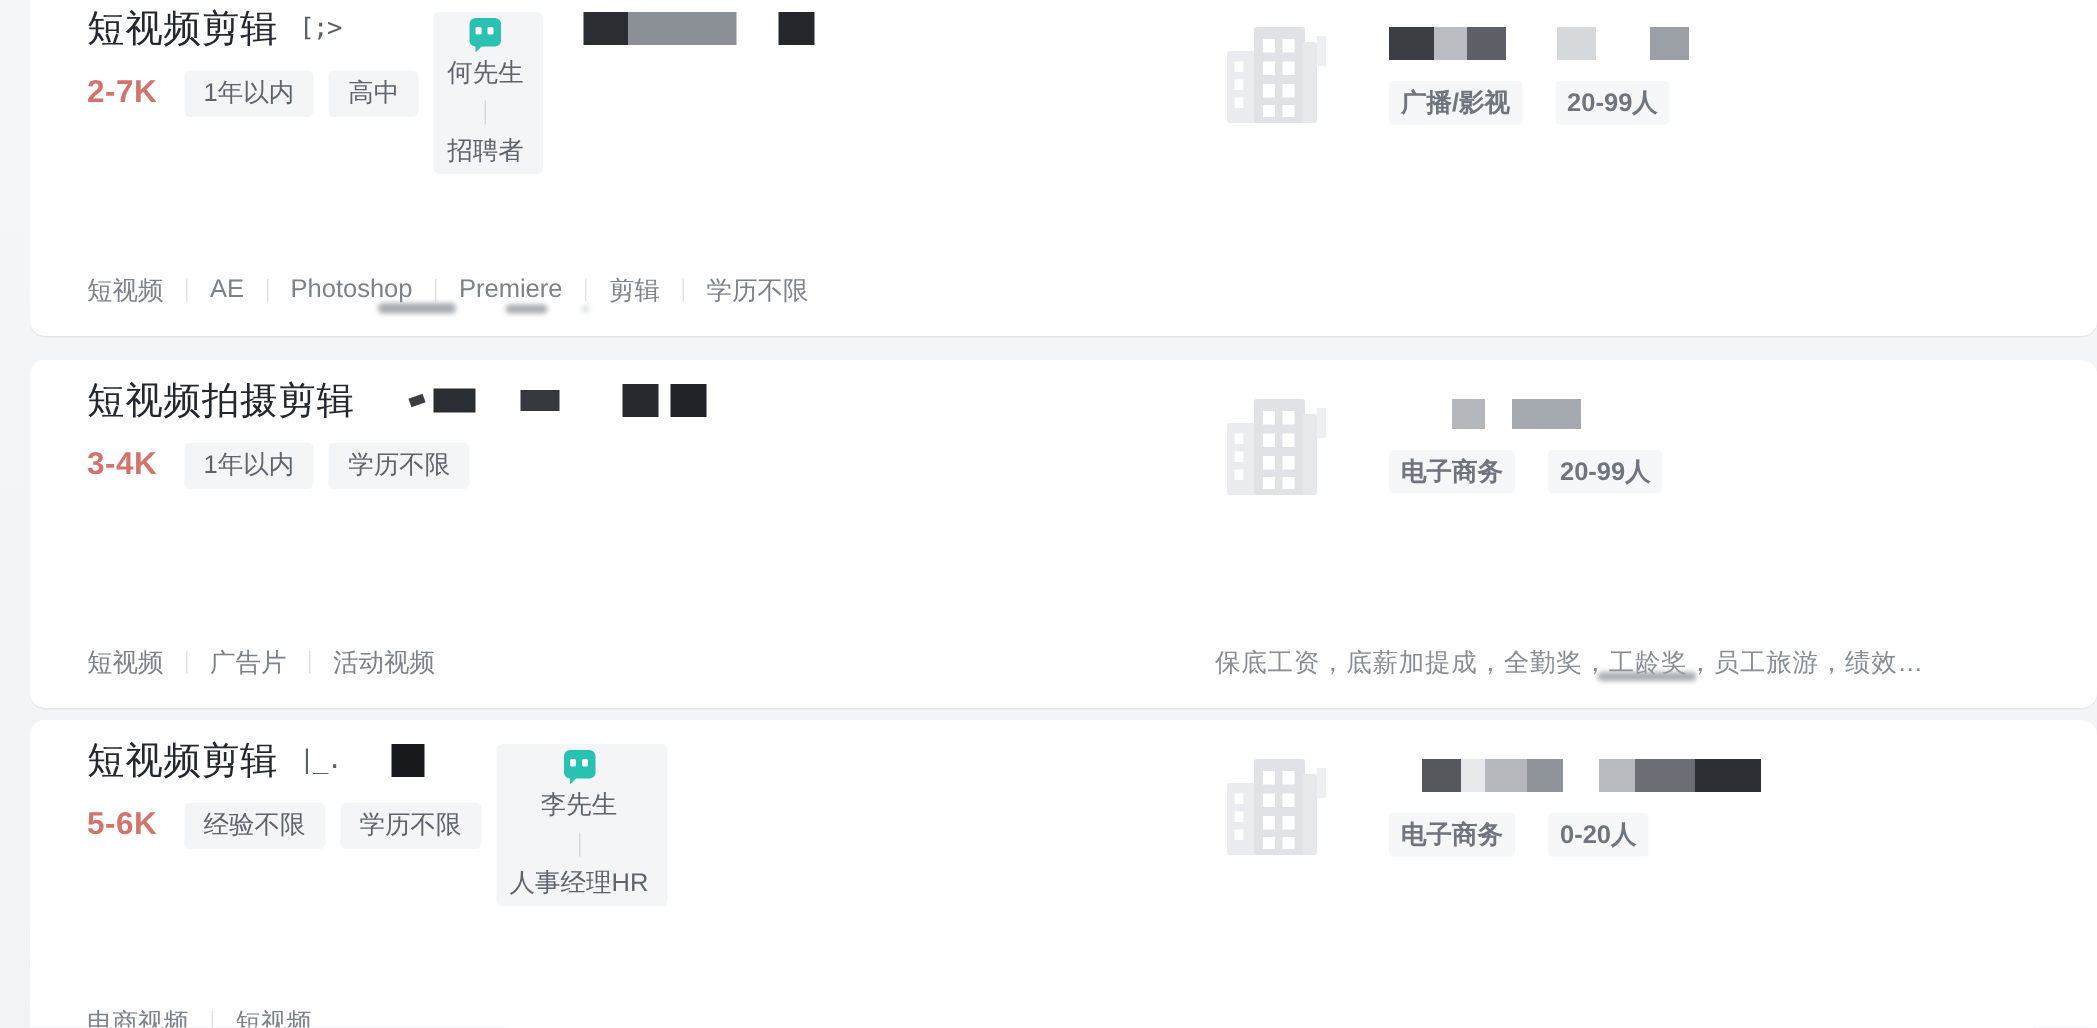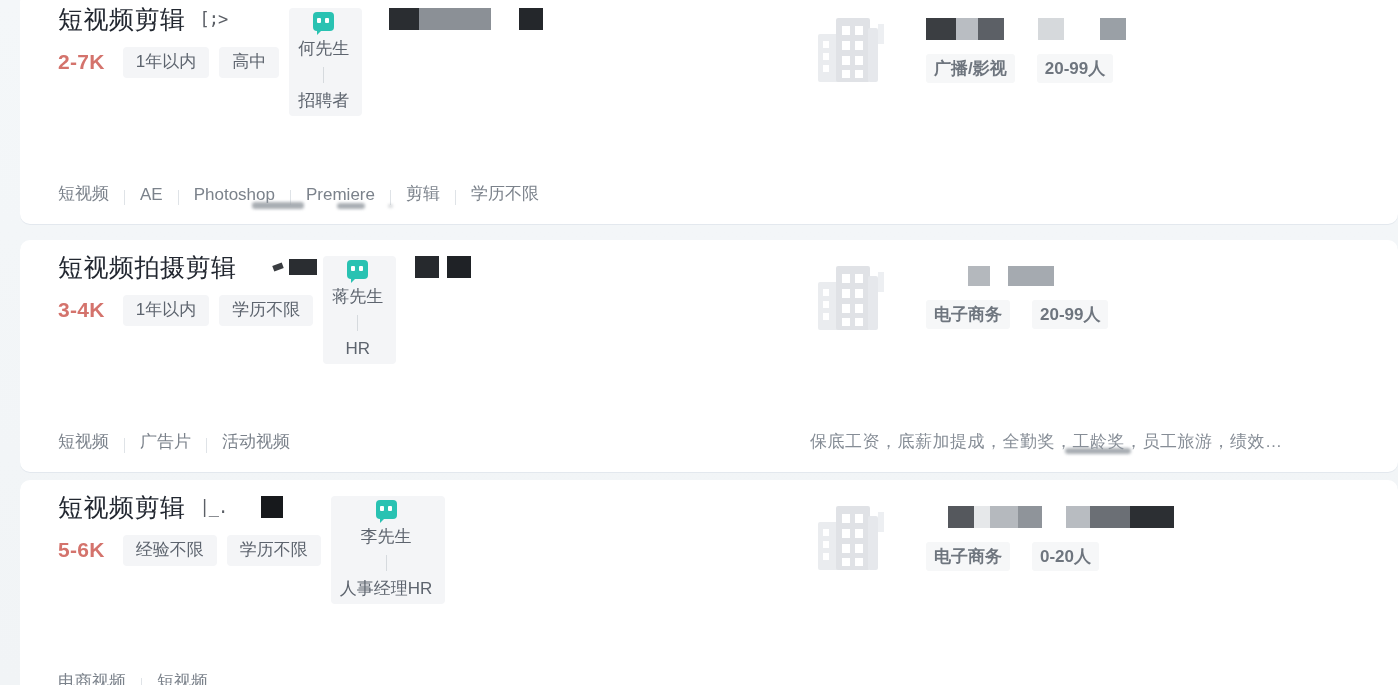--- a/index.html
+++ b/index.html
@@ -159,21 +159,21 @@
   }
 
   
   .row-foot {
     position: absolute;
     left: 38px; right: 0; bottom: 0;
     height: 62px;
     display: flex;
     align-items: center;
   }
-  .tags { display: flex; align-items: flex-end; }
+  .tags { display: flex; align-items: center; }
   .tag {
     font-size: 17px;
     color: #7b828b;
     white-space: nowrap;
   }
   .tag-sep {
     display: inline-block;
     width: 1px; height: 15px;
     background: #dfe3e7;
     margin: 0 15px;
@@ -299,29 +299,20 @@
             <span class="rb" style="width:28px;height:16px;background:#2a2d31;margin-left:6px;"></span>
             <span class="rb" style="width:26px;height:14px;background:#35383c;margin-left:30px;"></span>
             <span class="rb" style="width:24px;background:#26292d;margin-left:42px;"></span>
             <span class="rb" style="width:24px;background:#1f2226;margin-left:8px;"></span>
           </span>
         </div>
         <div class="meta-line">
           <span class="salary">3-4K</span>
           <span class="pill">1年以内</span>
           <span class="pill">学历不限</span>
-          <span class="pill hr">
-            <span class="chat-icon">
-                <i class="d1"></i>
-                <i class="d2"></i>
-              </span>
-            <span>蒋先生</span>
-            <span class="hr-sep"></span>
-            <span class="hr-role">HR</span>
-          </span>
         </div>
       </div>
 
       <div class="company">
         <div class="co-logo">
           <svg viewBox="0 0 86 86" width="86" height="86" aria-hidden="true">
             <rect x="8" y="26" width="22" height="48" rx="2" fill="#d9dde2"></rect>
             <rect x="26" y="10" width="34" height="64" rx="2" fill="#c8ccd3"></rect>
             <rect x="58" y="20" width="10" height="54" rx="2" fill="#d3d7dd"></rect>
             <rect x="68" y="16" width="6" height="20" fill="#dfe3e8"></rect>

